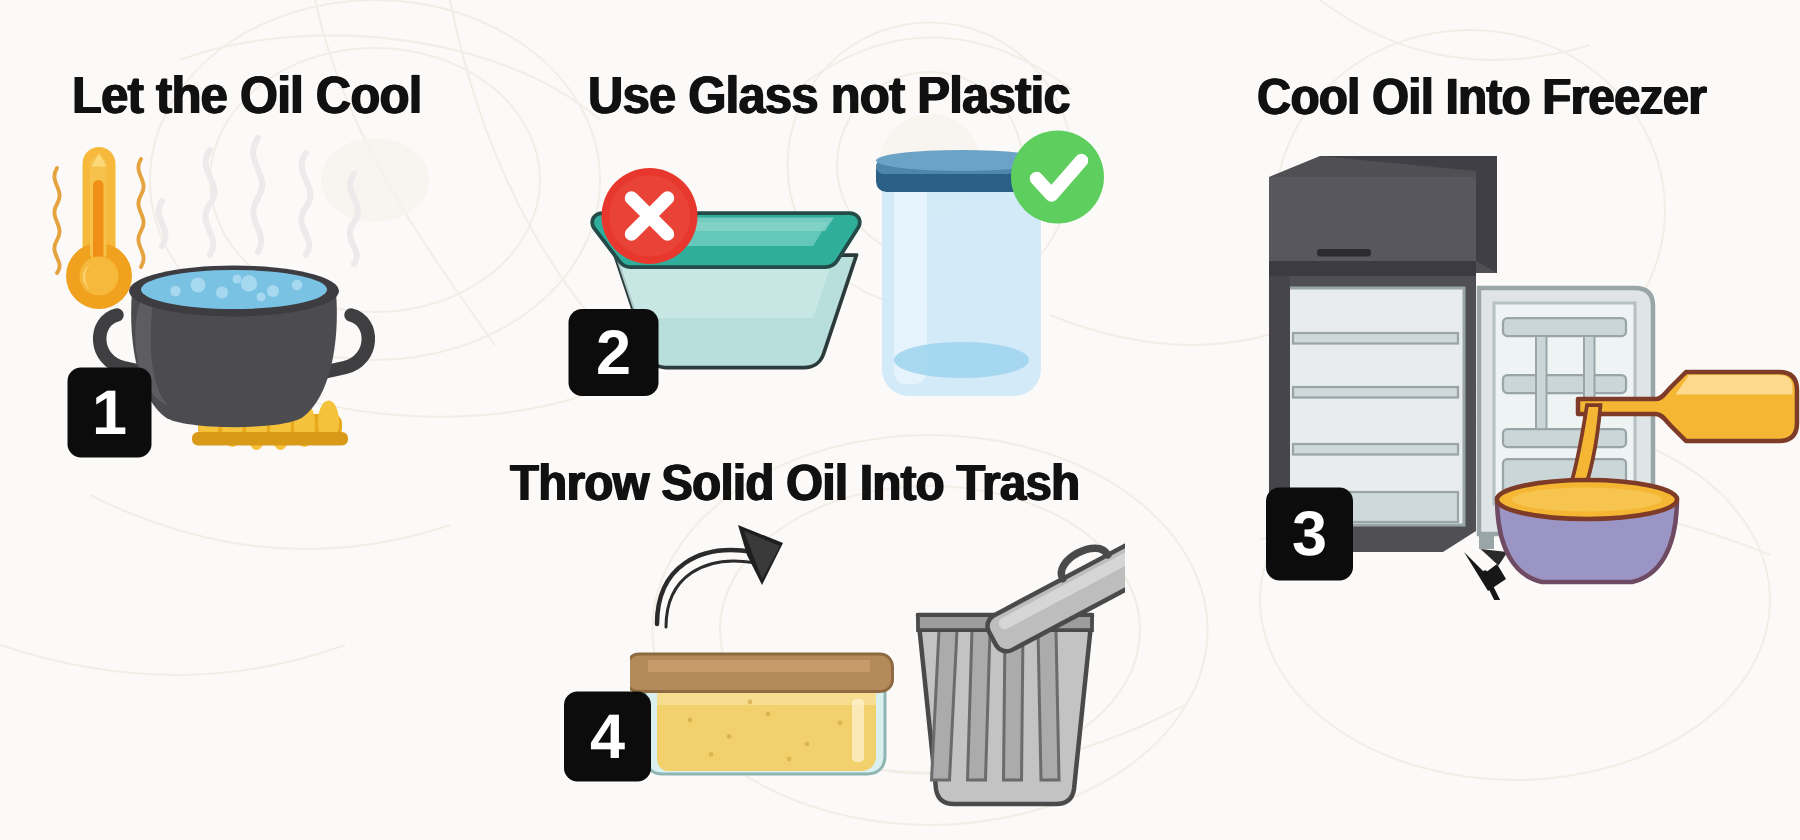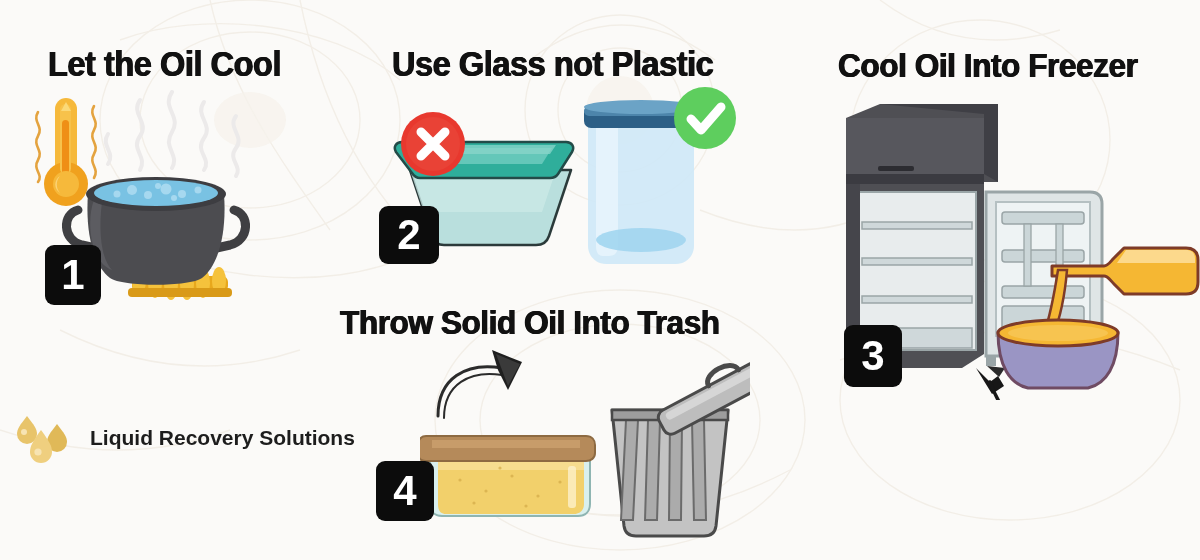--- a/index.html
+++ b/index.html
@@ -287,24 +287,14 @@
         <path d="M296 36 c 0 -14 34 -14 34 0" fill="none" stroke="#4a4a4a" stroke-width="5" stroke-linecap="round"></path>
       </g>
     </g>
   </svg>
 
   <div class="badge" id="badge1">1</div>
   <div class="badge" id="badge2">2</div>
   <div class="badge" id="badge3">3</div>
   <div class="badge" id="badge4">4</div>
 
-  <div id="brand">
-    <svg width="60" height="52" viewBox="0 0 60 52">
-      <path d="M15 4 C 22 13, 25 17, 25 22 a10 10 0 0 1 -20 0 C 5 17, 8 13, 15 4z" fill="#e8c46a"></path>
-      <path d="M45 12 C 52 21, 55 25, 55 30 a10 10 0 0 1 -20 0 C 35 25, 38 21, 45 12z" fill="#e0b958"></path>
-      <path d="M29 18 C 37 29, 40 34, 40 40 a11 11 0 0 1 -22 0 C 18 34, 21 29, 29 18z" fill="#efcf7f"></path>
-      <circle cx="12" cy="20" r="3" fill="#f7e4b3"></circle>
-      <circle cx="26" cy="40" r="3.6" fill="#f7e4b3"></circle>
-    </svg>
-    <span id="brand-text">Liquid Recovery Solutions</span>
-  </div>
 
 </div>
 
 </body></html>

